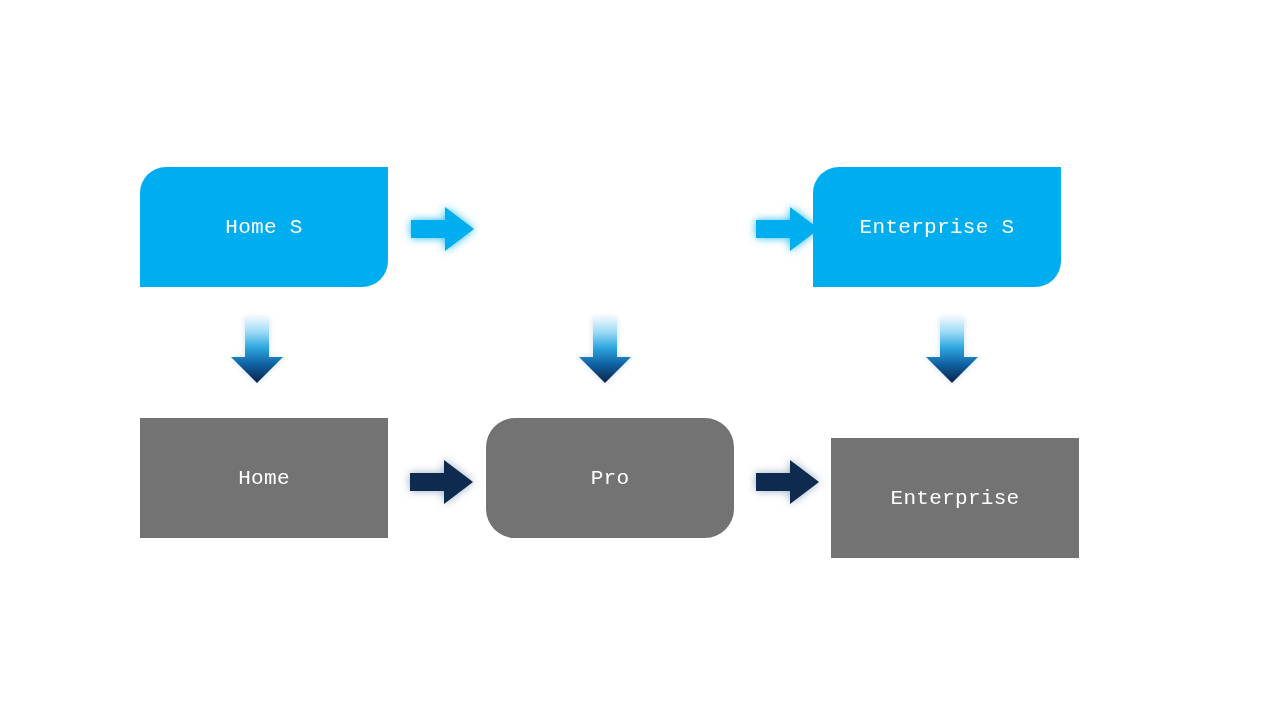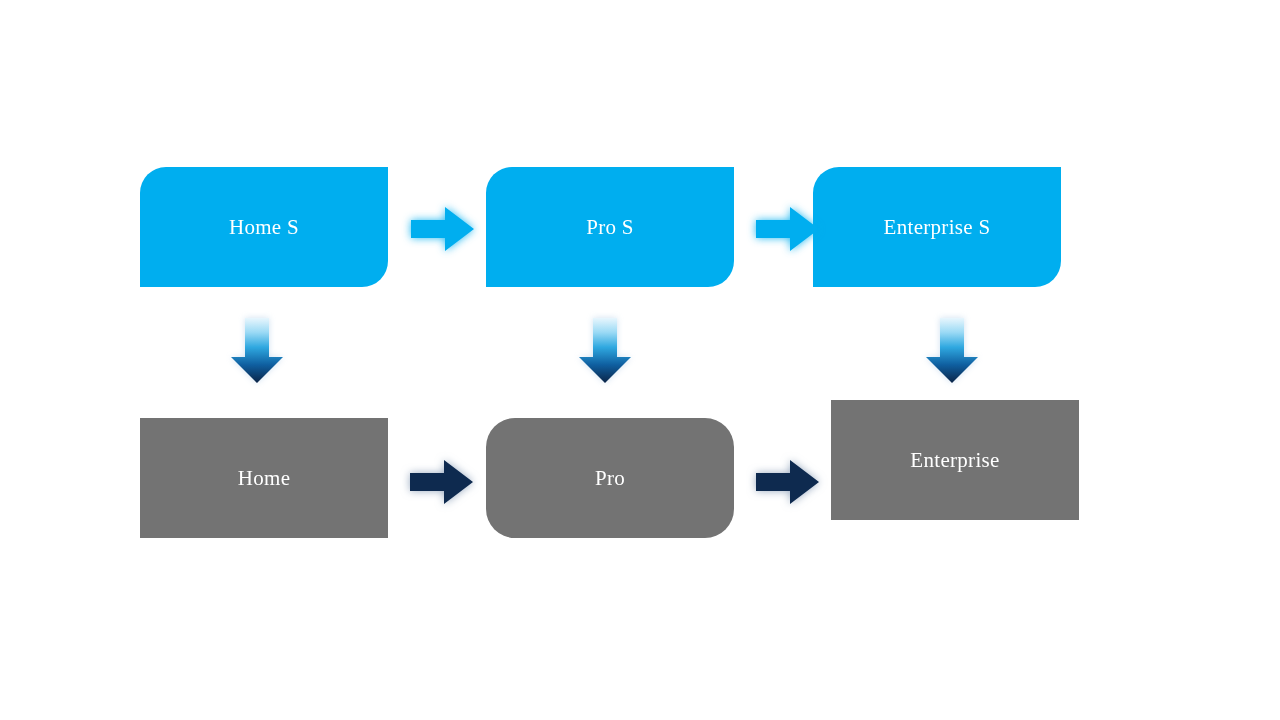--- a/index.html
+++ b/index.html
@@ -6,21 +6,21 @@
     margin: 0;
     padding: 0;
     background: #ffffff;
   }
   .canvas {
     position: relative;
     width: 1176px;
     height: 720px;
     background: #ffffff;
     overflow: hidden;
-    font-family: Liberation Serif, serif;
+    font-family: Liberation Mono, monospace;
   }
   .box {
     position: absolute;
     width: 248px;
     height: 120px;
     display: flex;
     align-items: center;
     justify-content: center;
   }
   .box span {
@@ -70,34 +70,31 @@
         <stop offset="0.45" stop-color="#2FA8E0"></stop>
         <stop offset="0.72" stop-color="#0F5FA0"></stop>
         <stop offset="1" stop-color="#0B2447"></stop>
       </linearGradient>
     </defs>
   </svg>
 
   <div class="box light" style="left:140px; top:167px;">
     <span>Home S</span>
   </div>
-  <div class="box light" style="left:486px; top:167px;">
-    <span>Pro S</span>
-  </div>
   <div class="box light" style="left:813px; top:167px;">
     <span>Enterprise S</span>
   </div>
 
   <div class="box dark" style="left:140px; top:418px;">
     <span>Home</span>
   </div>
   <div class="box dark" style="left:486px; top:418px;border-radius:29px;">
     <span>Pro</span>
   </div>
-  <div class="box dark" style="left:831px; top:400px;">
+  <div class="box dark" style="left:831px; top:438px;">
     <span>Enterprise</span>
   </div>
 
   <svg class="arrow right-light" style="left:411px; top:206px;" width="64" height="46" viewBox="0 0 64 46">
     <polygon points="0,14 34,14 34,1 63,23 34,45 34,32 0,32" fill="#00AEEF"></polygon>
   </svg>
   <svg class="arrow right-light" style="left:756px; top:206px;" width="64" height="46" viewBox="0 0 64 46">
     <polygon points="0,14 34,14 34,1 63,23 34,45 34,32 0,32" fill="#00AEEF"></polygon>
   </svg>
 

